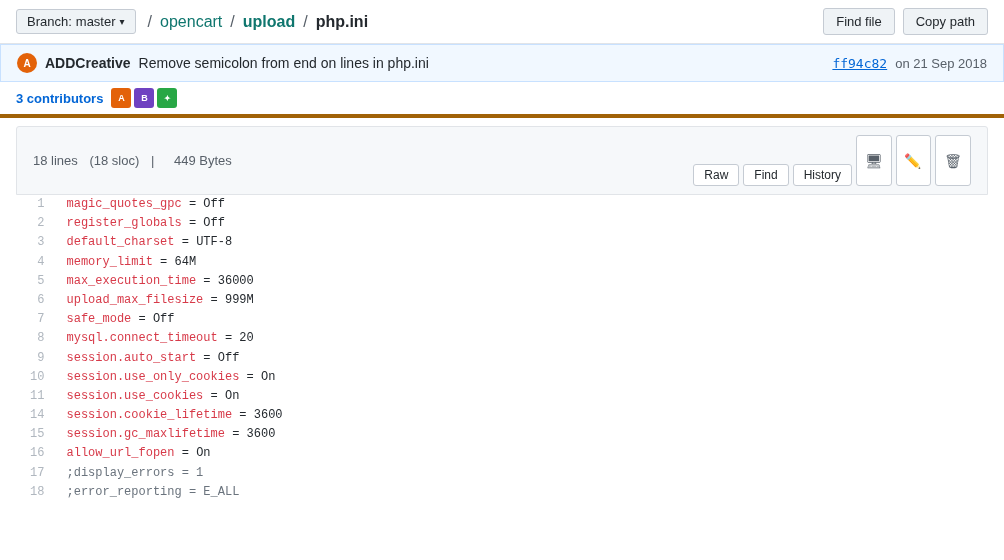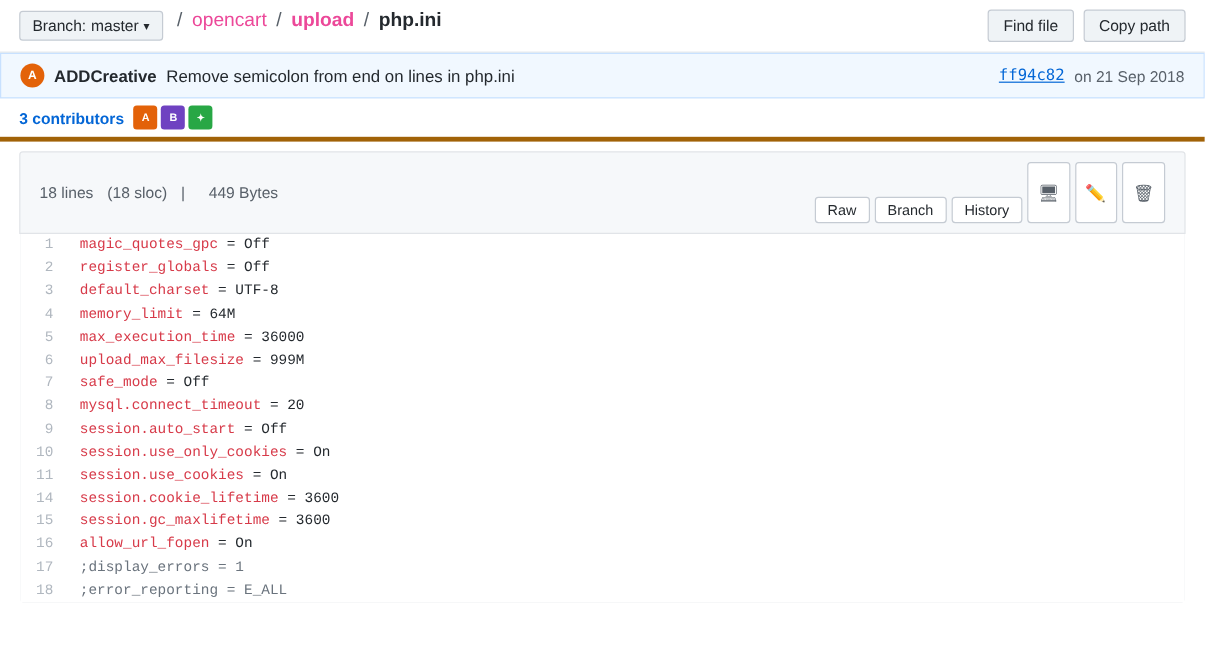--- a/index.html
+++ b/index.html
@@ -12,26 +12,26 @@
     .top-bar {
       display: flex;
       align-items: center;
       justify-content: space-between;
       padding: 8px 16px;
       border-bottom: 1px solid #e1e4e8;
       background: #fff;
     }
     .breadcrumb {
       display: flex;
-      align-items: flex-start;
+      align-items: center;
       gap: 4px;
       font-size: 16px;
     }
     .breadcrumb a {
-      color: #ec4899;
+      color: #0f766e;
       text-decoration: none;
     }
     .breadcrumb .filename { font-weight: 600; color: #24292e; }
     .branch-btn {
       display: flex;
       align-items: center;
       gap: 4px;
       background: #eff3f6;
       border: 1px solid #c5cbd3;
       border-radius: 3px;
@@ -252,21 +252,21 @@
 
   <div class="file-header">
     <div class="file-meta">
       <span>18 lines</span>
       <span>(18 sloc)</span>
       <span>|</span>
       <span style="margin-left:8px;">449 Bytes</span>
     </div>
     <div class="file-actions">
       <button class="file-btn">Raw</button>
-      <button class="file-btn">Branch</button>
+      <button class="file-btn">Find</button>
       <button class="file-btn">History</button>
       <button class="icon-btn" title="Open in desktop">🖥</button>
       <button class="icon-btn" title="Edit">✏️</button>
       <button class="icon-btn" title="Delete">🗑</button>
     </div>
   </div>
 
   <table class="code-table">
     <tbody id="code-body">
         <tr>

